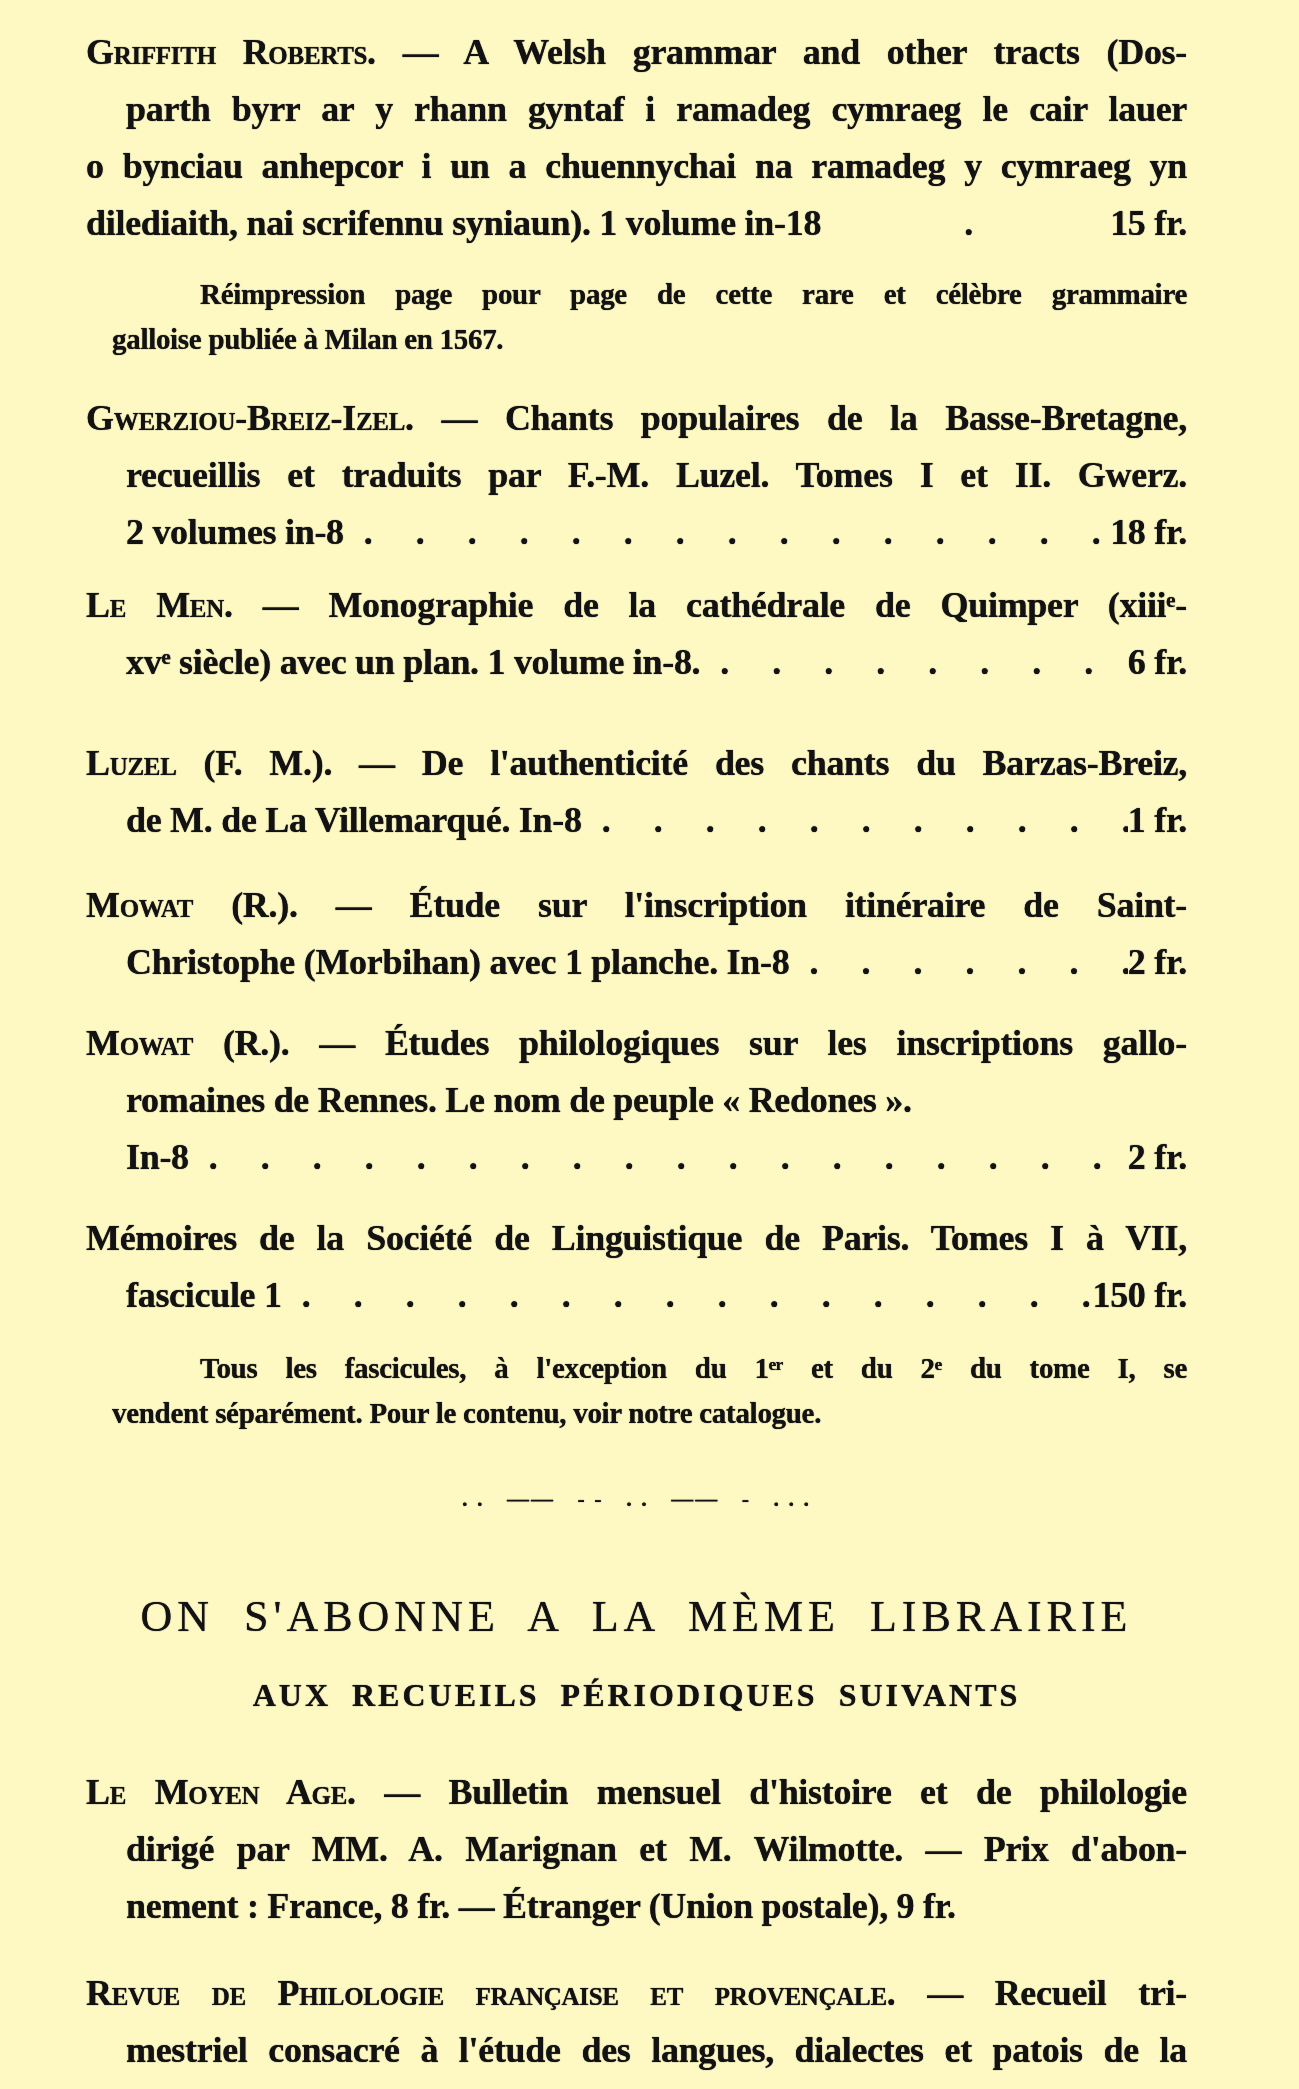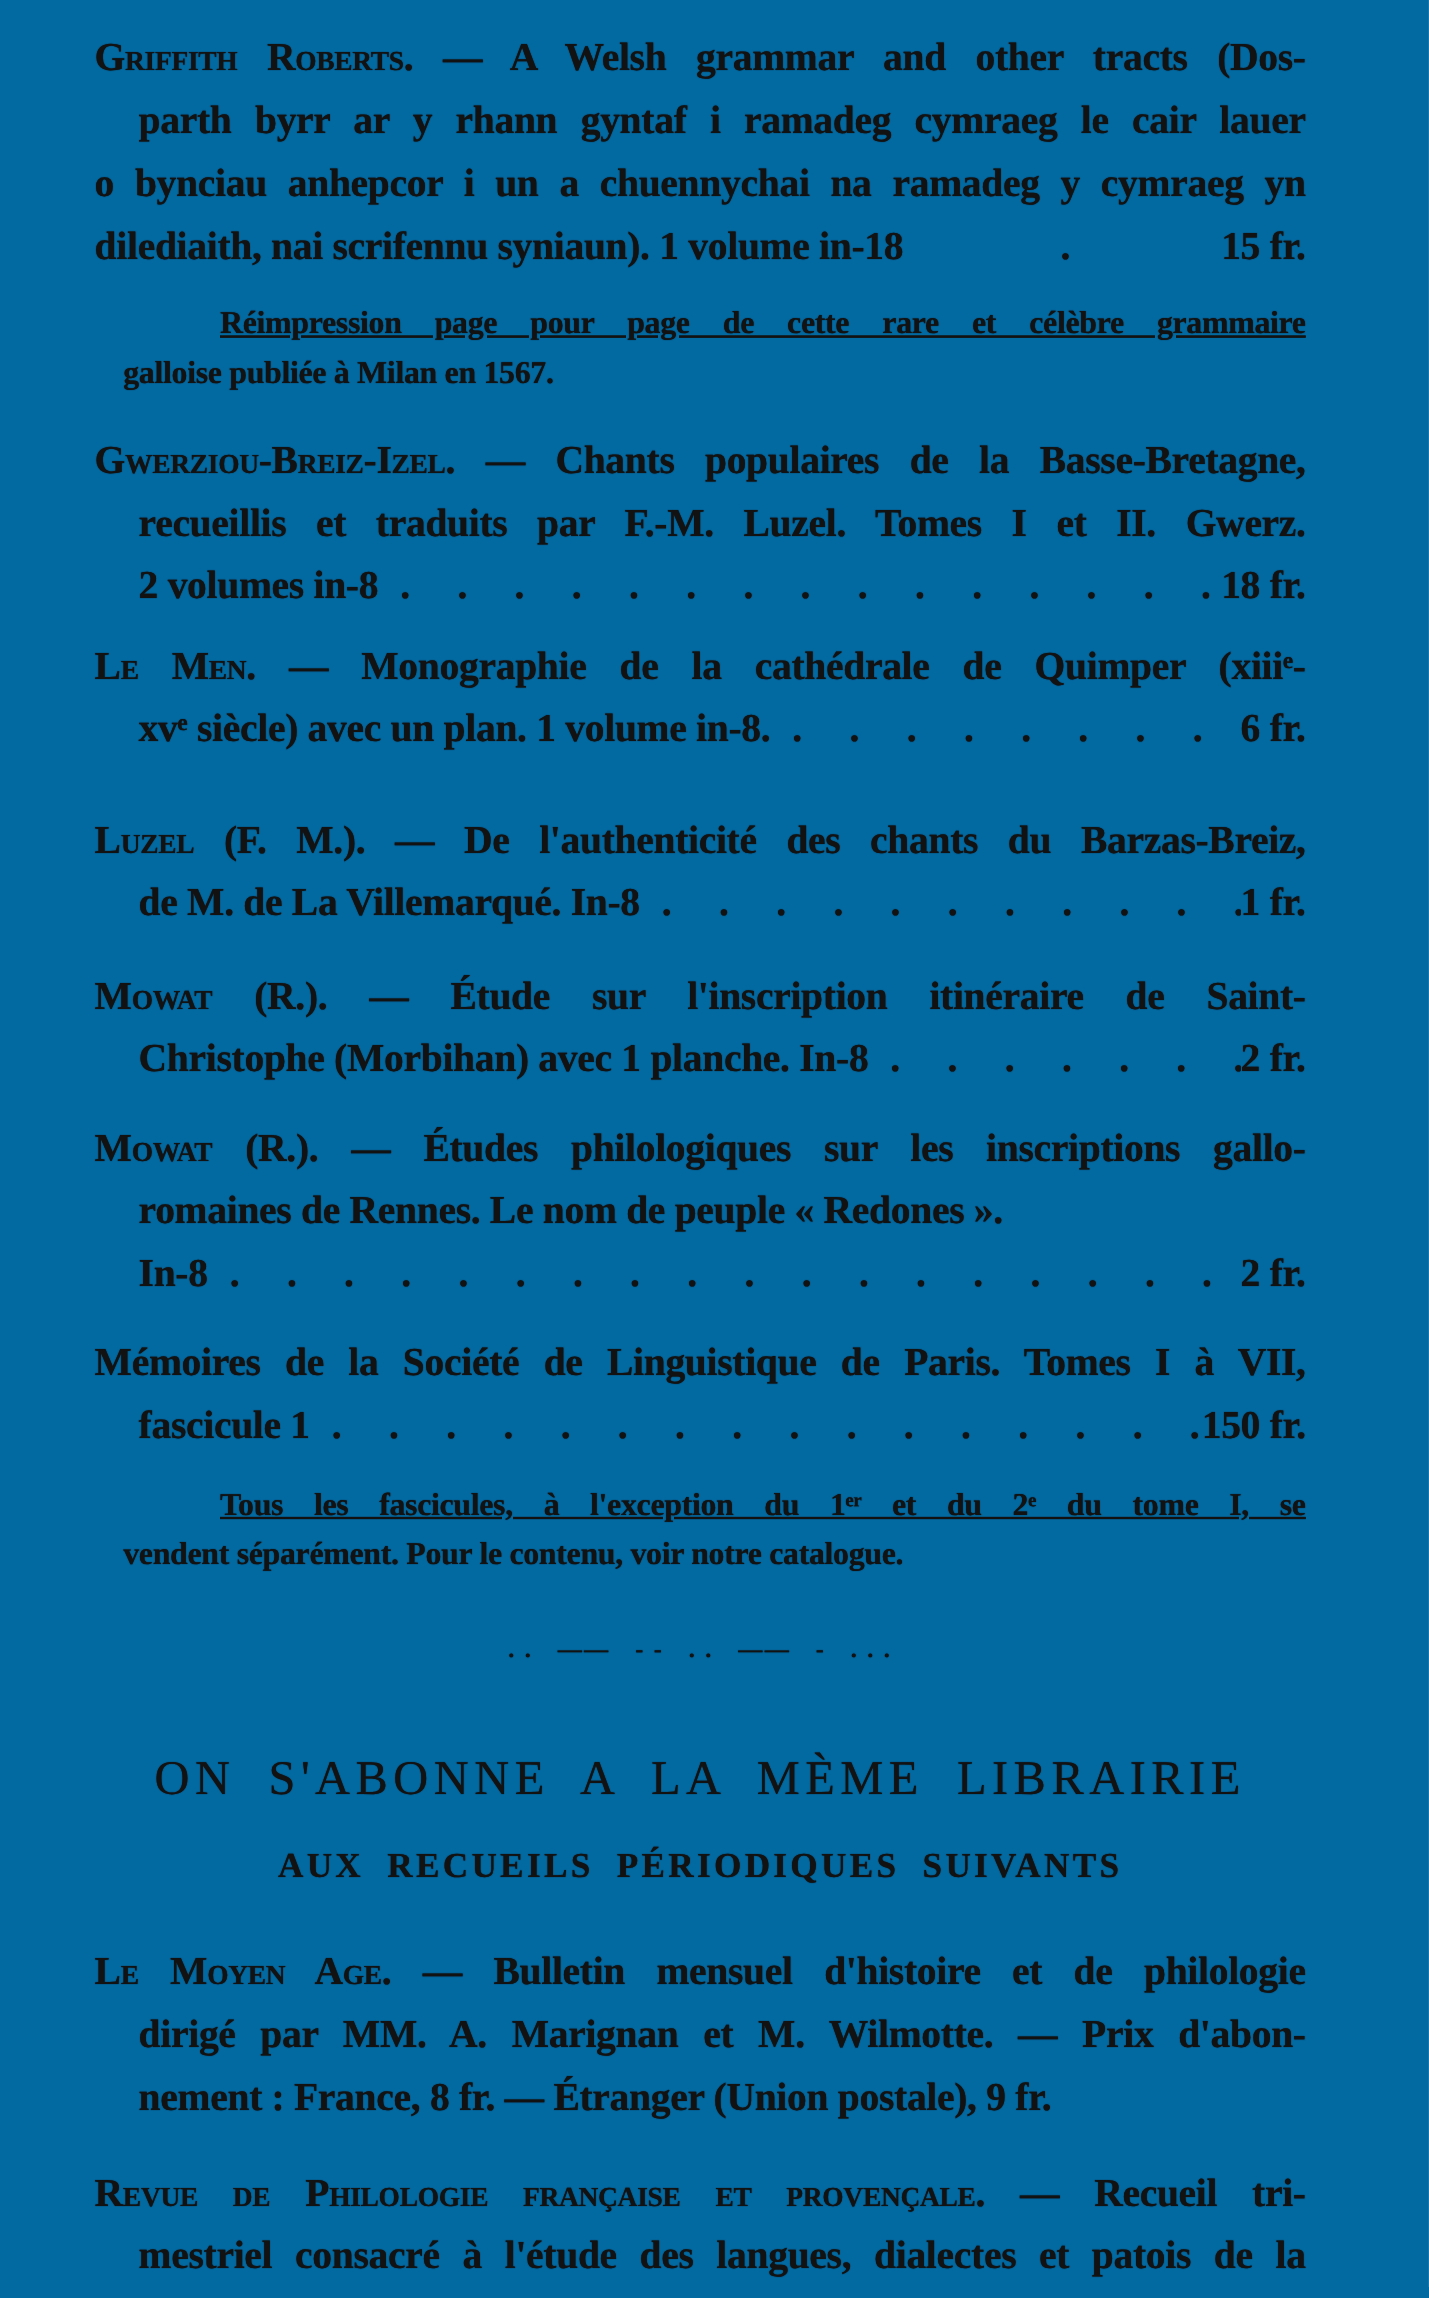--- a/index.html
+++ b/index.html
@@ -6,21 +6,21 @@
     margin: 0;
     padding: 0;
     background: #ffffff;
   }
   .page {
     position: relative;
     width: 1299px;
     height: 2089px;
     box-sizing: border-box;
     padding: 24px 112px 0 86px;
-    background: #0369a1;
+    background: #fef9c3;
     color: #121212;
     font-family: "Liberation Serif", "DejaVu Serif", serif;
     font-weight: bold;
     overflow: hidden;
     text-shadow: 0 0 1px currentColor;
   }
   .entry { margin: 0; }
   .line {
     font-size: 36px;
     line-height: 57px;
@@ -51,21 +51,21 @@
   }
   .price { white-space: nowrap; }
 
   .note {
     margin-left: 26px;
   }
   .note .line {
     font-size: 29px;
     line-height: 45px;
   }
-  .note .first { text-indent: 88px; text-decoration: underline; }
+  .note .first { text-indent: 88px; }
 
   
   #b-note1    { margin-top: 20px; }
   #b-gwerziou { margin-top: 28px; }
   #b-lemen    { margin-top: 16px; }
   #b-luzel    { margin-top: 44px; }
   #b-mowat1   { margin-top: 28px; }
   #b-mowat2   { margin-top: 24px; }
   #b-memoires { margin-top: 24px; }
   #b-note2    { margin-top: 22px; }

